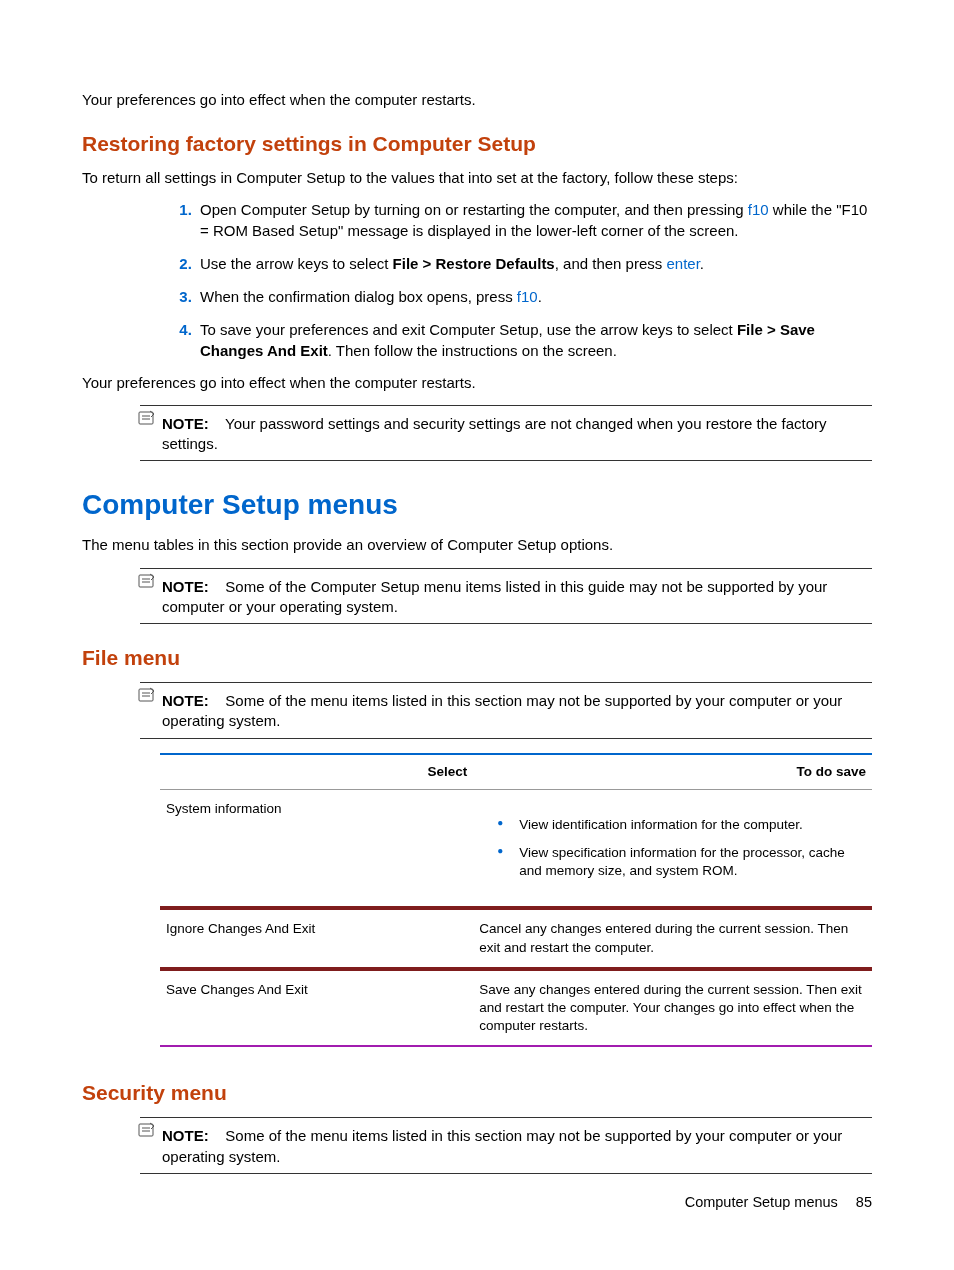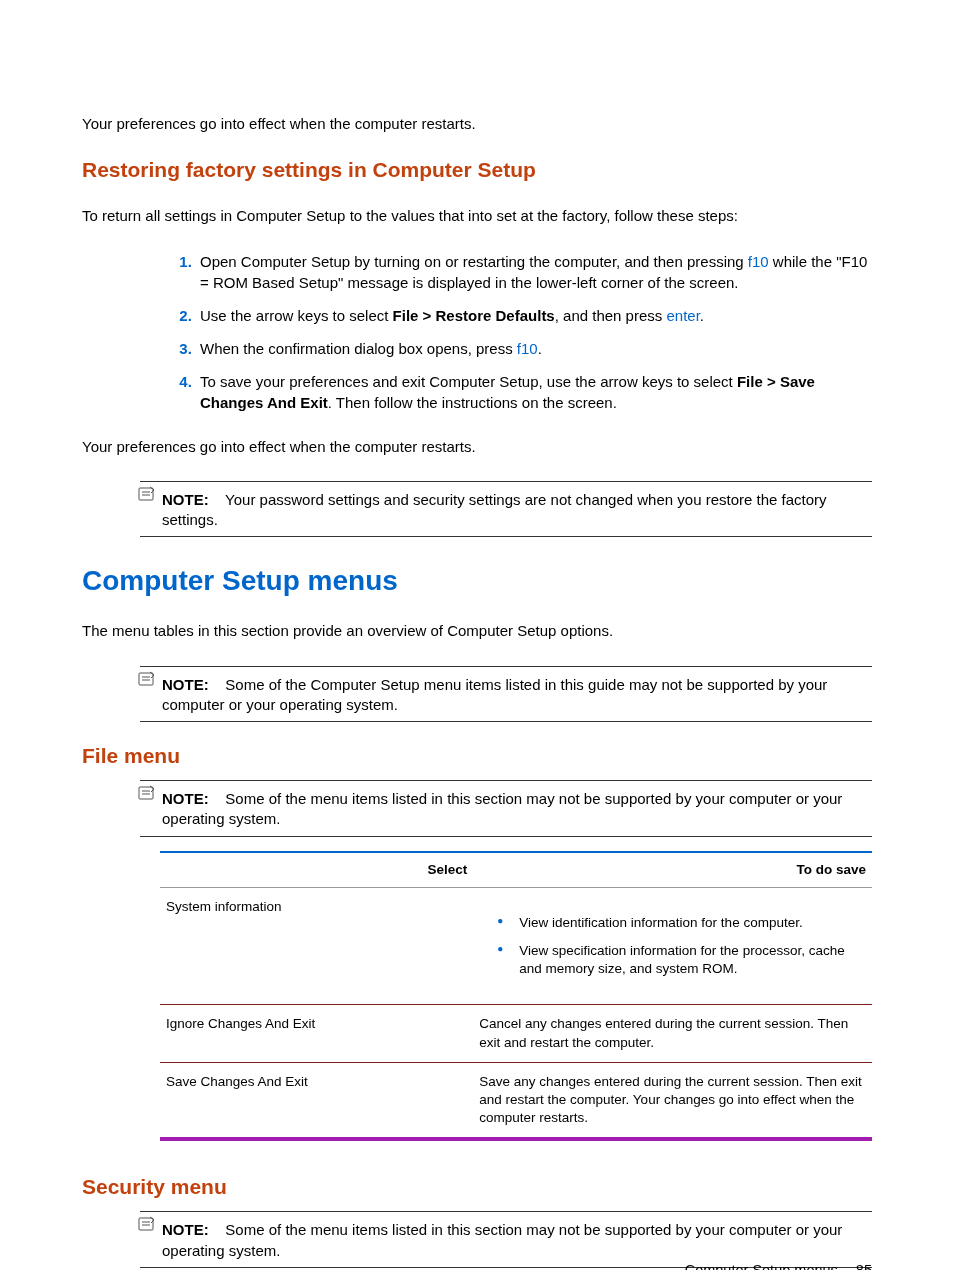--- a/index.html
+++ b/index.html
@@ -13,21 +13,21 @@
     }
     .page {
       padding: 90px 82px 60px 82px;
       min-height: 1270px;
       position: relative;
     }
     .indent-1 { margin-left: 78px; }
     .body-text {
       font-size: 15px;
       line-height: 1.35;
-      margin: 24px 0;
+      margin: 0 0;
     }
     h2.section-h2 {
       color: #c2410c;
       font-size: 21px;
       font-weight: bold;
       margin: 22px 0 12px 0;
     }
     h1.section-h1 {
       color: #0066cc;
       font-size: 28px;
@@ -76,26 +76,26 @@
       line-height: 1.35;
     }
     table.menu-table thead th {
       text-align: right;
       font-weight: bold;
       border-top: 2px solid #0066cc;
       border-bottom: 1px solid #999;
       padding: 8px 6px;
     }
     table.menu-table tbody td {
-      border-bottom: 1px solid #7f1d1d;
+      border-bottom: 4px solid #7f1d1d;
       padding: 10px 6px;
       vertical-align: top;
     }
     table.menu-table tbody tr:last-child td {
-      border-bottom: 4px solid #a21caf;
+      border-bottom: 2px solid #a21caf;
     }
     .col-select { width: 44%; }
     .col-todo { width: 56%; }
     ul.bullets {
       list-style: none;
       padding-left: 0;
       margin: 16px;
     }
     ul.bullets li {
       position: relative;

